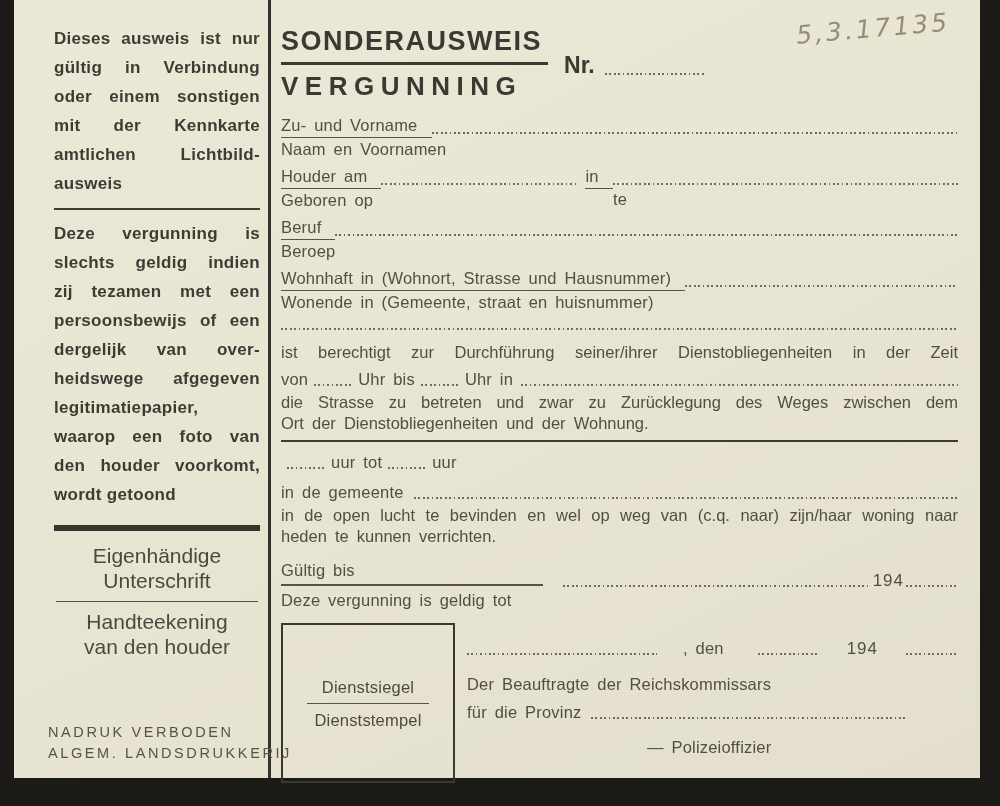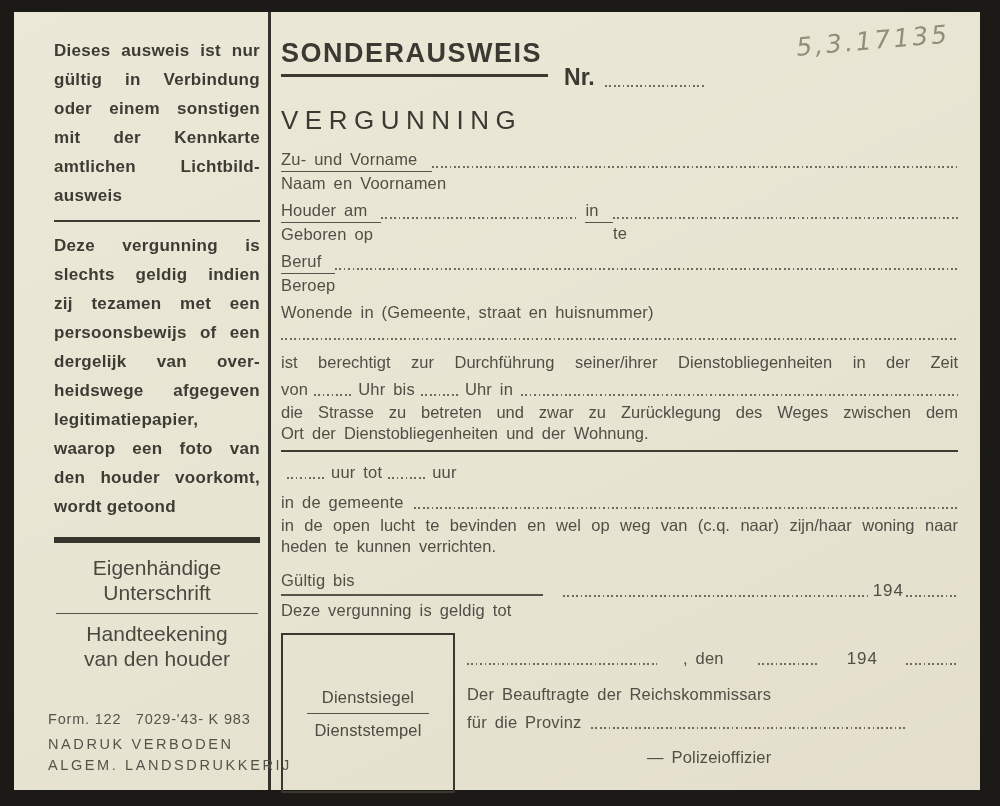--- a/index.html
+++ b/index.html
@@ -4,21 +4,21 @@
 <style>
   * { margin:0; padding:0; box-sizing:border-box; }
   html,body { width:1000px; height:806px; }
   body {
     background:#1b1a16;
     font-family:"Liberation Sans", sans-serif;
     position:relative;
     overflow:hidden;
   }
   .paper {
-    position:absolute; left:14px; top:12px;
+    position:absolute; left:14px; top:0;
     width:966px; height:778px;
     background:linear-gradient(155deg,#ece8d7 0%, #e8e4d2 55%, #e3dfcc 100%);
     display:flex;
     color:#44433a;
   }
 
   
   .sidebar {
     width:257px; flex:0 0 257px;
     border-right:3px solid #33322b;
@@ -49,23 +49,22 @@
     padding:26px 22px 0 10px;
     color:#504f45;
   }
   .header { display:flex; align-items:flex-start; margin-bottom:12px; position:relative; }
   .title-stack { flex:0 0 auto; }
   .title-de {
     font-size:27px; font-weight:800; letter-spacing:1.5px; color:#3a3932;
     padding:0 6px 5px 0; border-bottom:3px solid #3a3932; display:inline-block;
   }
   .title-nl {
-    font-size:26px; font-weight:400; letter-spacing:6.5px; color:#3a3932;
+    font-size:26px; font-weight:700; letter-spacing:6.5px; color:#3a3932;
     padding-top:6px;
-    margin-top:22px;
   }
   .nr-group { display:flex; align-items:flex-end; margin-left:16px; margin-top:26px; }
   .nr-label { font-size:23px; font-weight:800; color:#3a3932; }
   .nr-dots { width:100px; margin-left:10px; margin-bottom:4px; }
   .handwriting {
     position:absolute; right:8px; top:-12px;
     font-size:25px; font-style:italic; letter-spacing:3px;
     color:#948d77; transform:rotate(-5deg);
     font-family:"DejaVu Sans", sans-serif;
   }
@@ -151,21 +150,20 @@
         <div>Eigenhändige</div>
         <div>Unterschrift</div>
       </div>
     <hr class="rule-thin">
     <div class="sig-label">
         <div>Handteekening</div>
         <div>van den houder</div>
       </div>
     <div class="side-spacer"></div>
     <div class="side-footer">
-      <div class="footer-form">Form. 122   7029-'43- K 983</div>
       <div class="footer-caps">NADRUK VERBODEN</div>
       <div class="footer-caps">ALGEM. LANDSDRUKKERIJ</div>
     </div>
   </div>
 
   <div class="main">
 
     <div class="header">
       <div class="title-stack">
         <div class="title-de">SONDERAUSWEIS</div>
@@ -199,20 +197,24 @@
 
     <div class="field">
       <div class="frow">
         <span class="lbl u">Beruf</span>
         <span class="dots grow"></span>
       </div>
       <div class="lbl">Beroep</div>
     </div>
 
     <div class="field">
+      <div class="frow">
+        <span class="lbl u">Wohnhaft in (Wohnort, Strasse und Hausnummer)</span>
+        <span class="dots grow"></span>
+      </div>
       <div class="lbl">Wonende in (Gemeente, straat en huisnummer)</div>
     </div>
 
     <div class="dots-full"></div>
 
     <div class="body-line fill">ist berechtigt zur Durchführung seiner/ihrer Dienstobliegenheiten in der Zeit</div>
 
     <div class="inline-row">
       <span class="lbl">von</span>
       <span class="dots-inline"></span>

